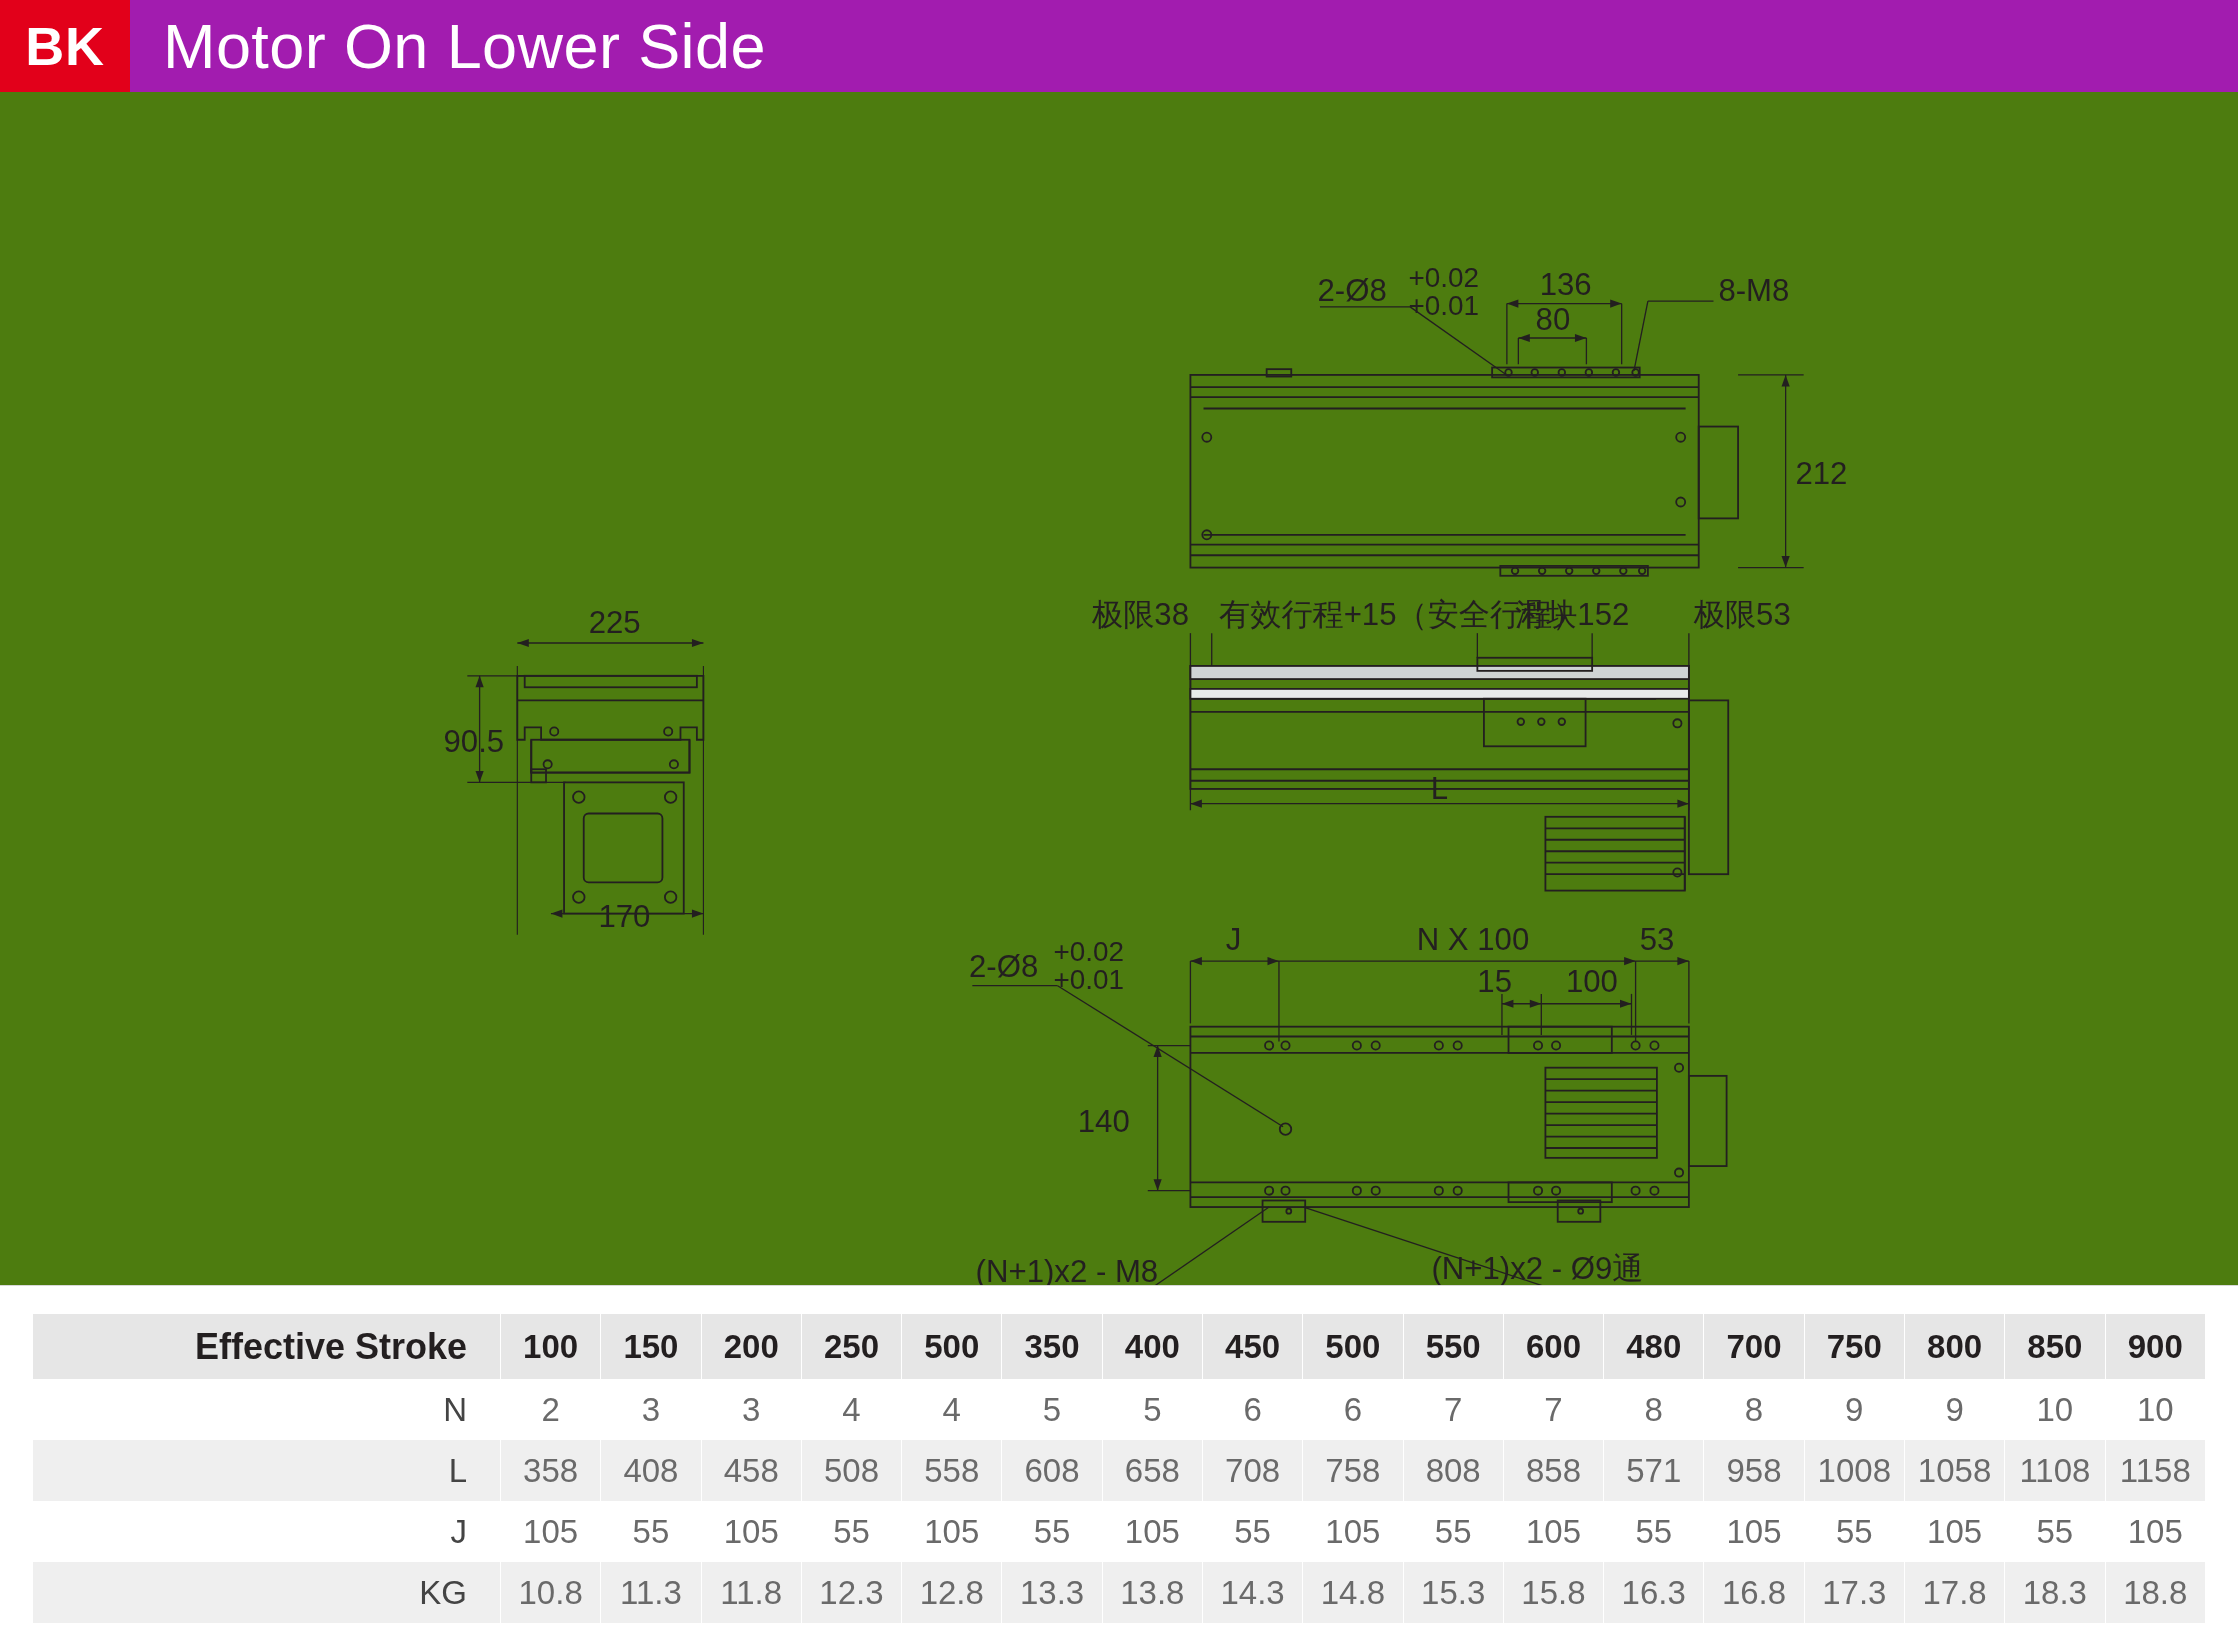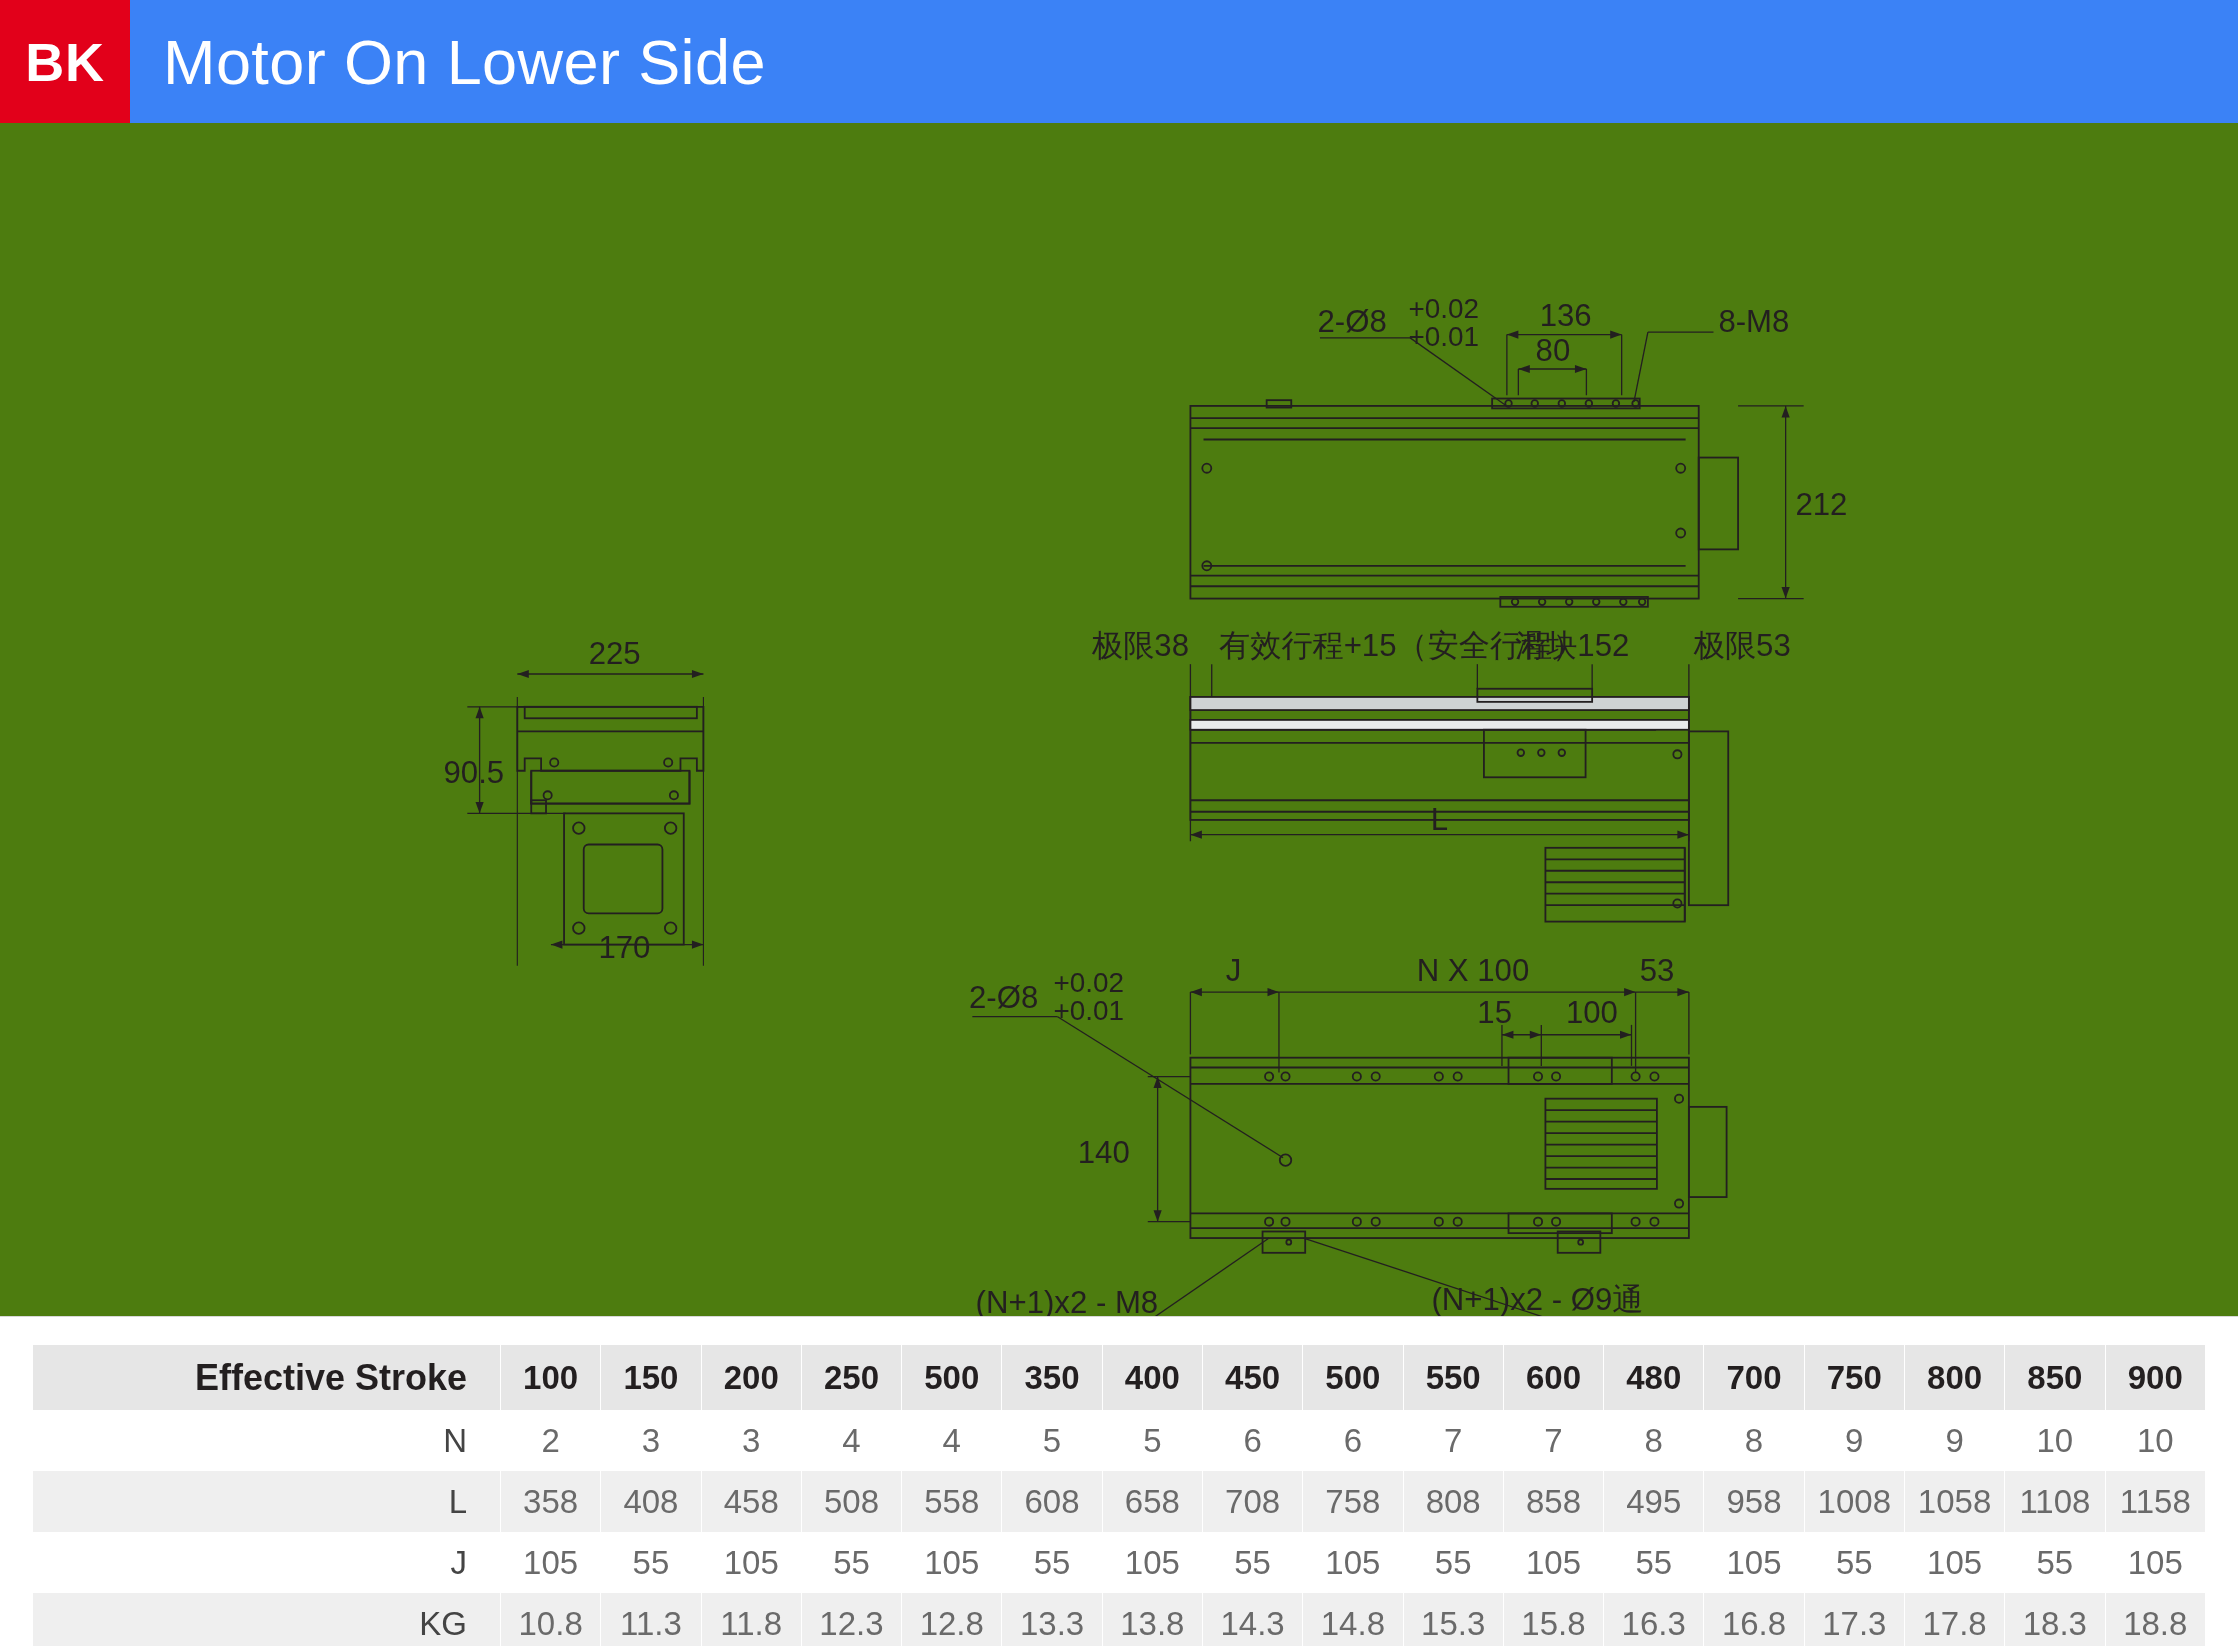--- a/index.html
+++ b/index.html
@@ -5,22 +5,22 @@
   html,body{margin:0;padding:0;}
   body{
     width:2239px;height:1646px;
     background:#ffffff;
     font-family:"Liberation Sans", sans-serif;
     color:#231f20;
     overflow:hidden;
   }
   
   .header{
-    height:123px;
-    background:#3b82f6;
+    height:92px;
+    background:#a21caf;
     display:flex;
     align-items:stretch;
   }
   .logo{
     width:130px;
     background:#e2001a;
     color:#ffffff;
     font-size:54px;
     font-weight:bold;
     display:flex;
@@ -420,21 +420,21 @@
         <td>408</td>
         <td>458</td>
         <td>508</td>
         <td>558</td>
         <td>608</td>
         <td>658</td>
         <td>708</td>
         <td>758</td>
         <td>808</td>
         <td>858</td>
-        <td>495</td>
+        <td>571</td>
         <td>958</td>
         <td>1008</td>
         <td>1058</td>
         <td>1108</td>
         <td>1158</td>
       </tr>
       <tr>
         <td class="rowhead">J</td>
         <td>105</td>
         <td>55</td>

